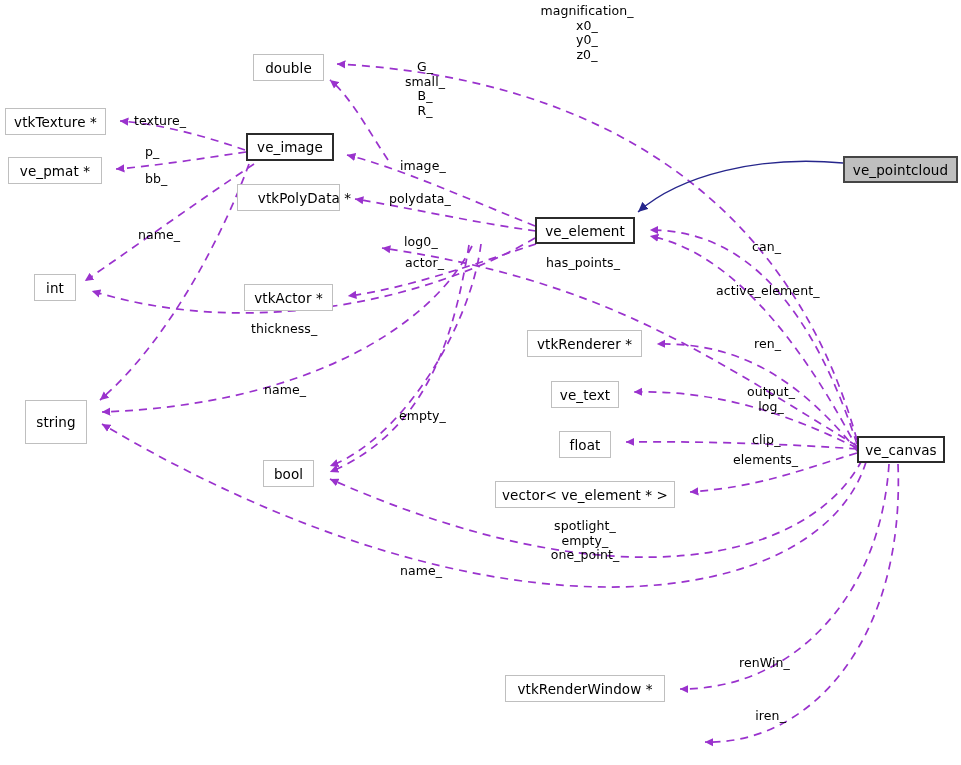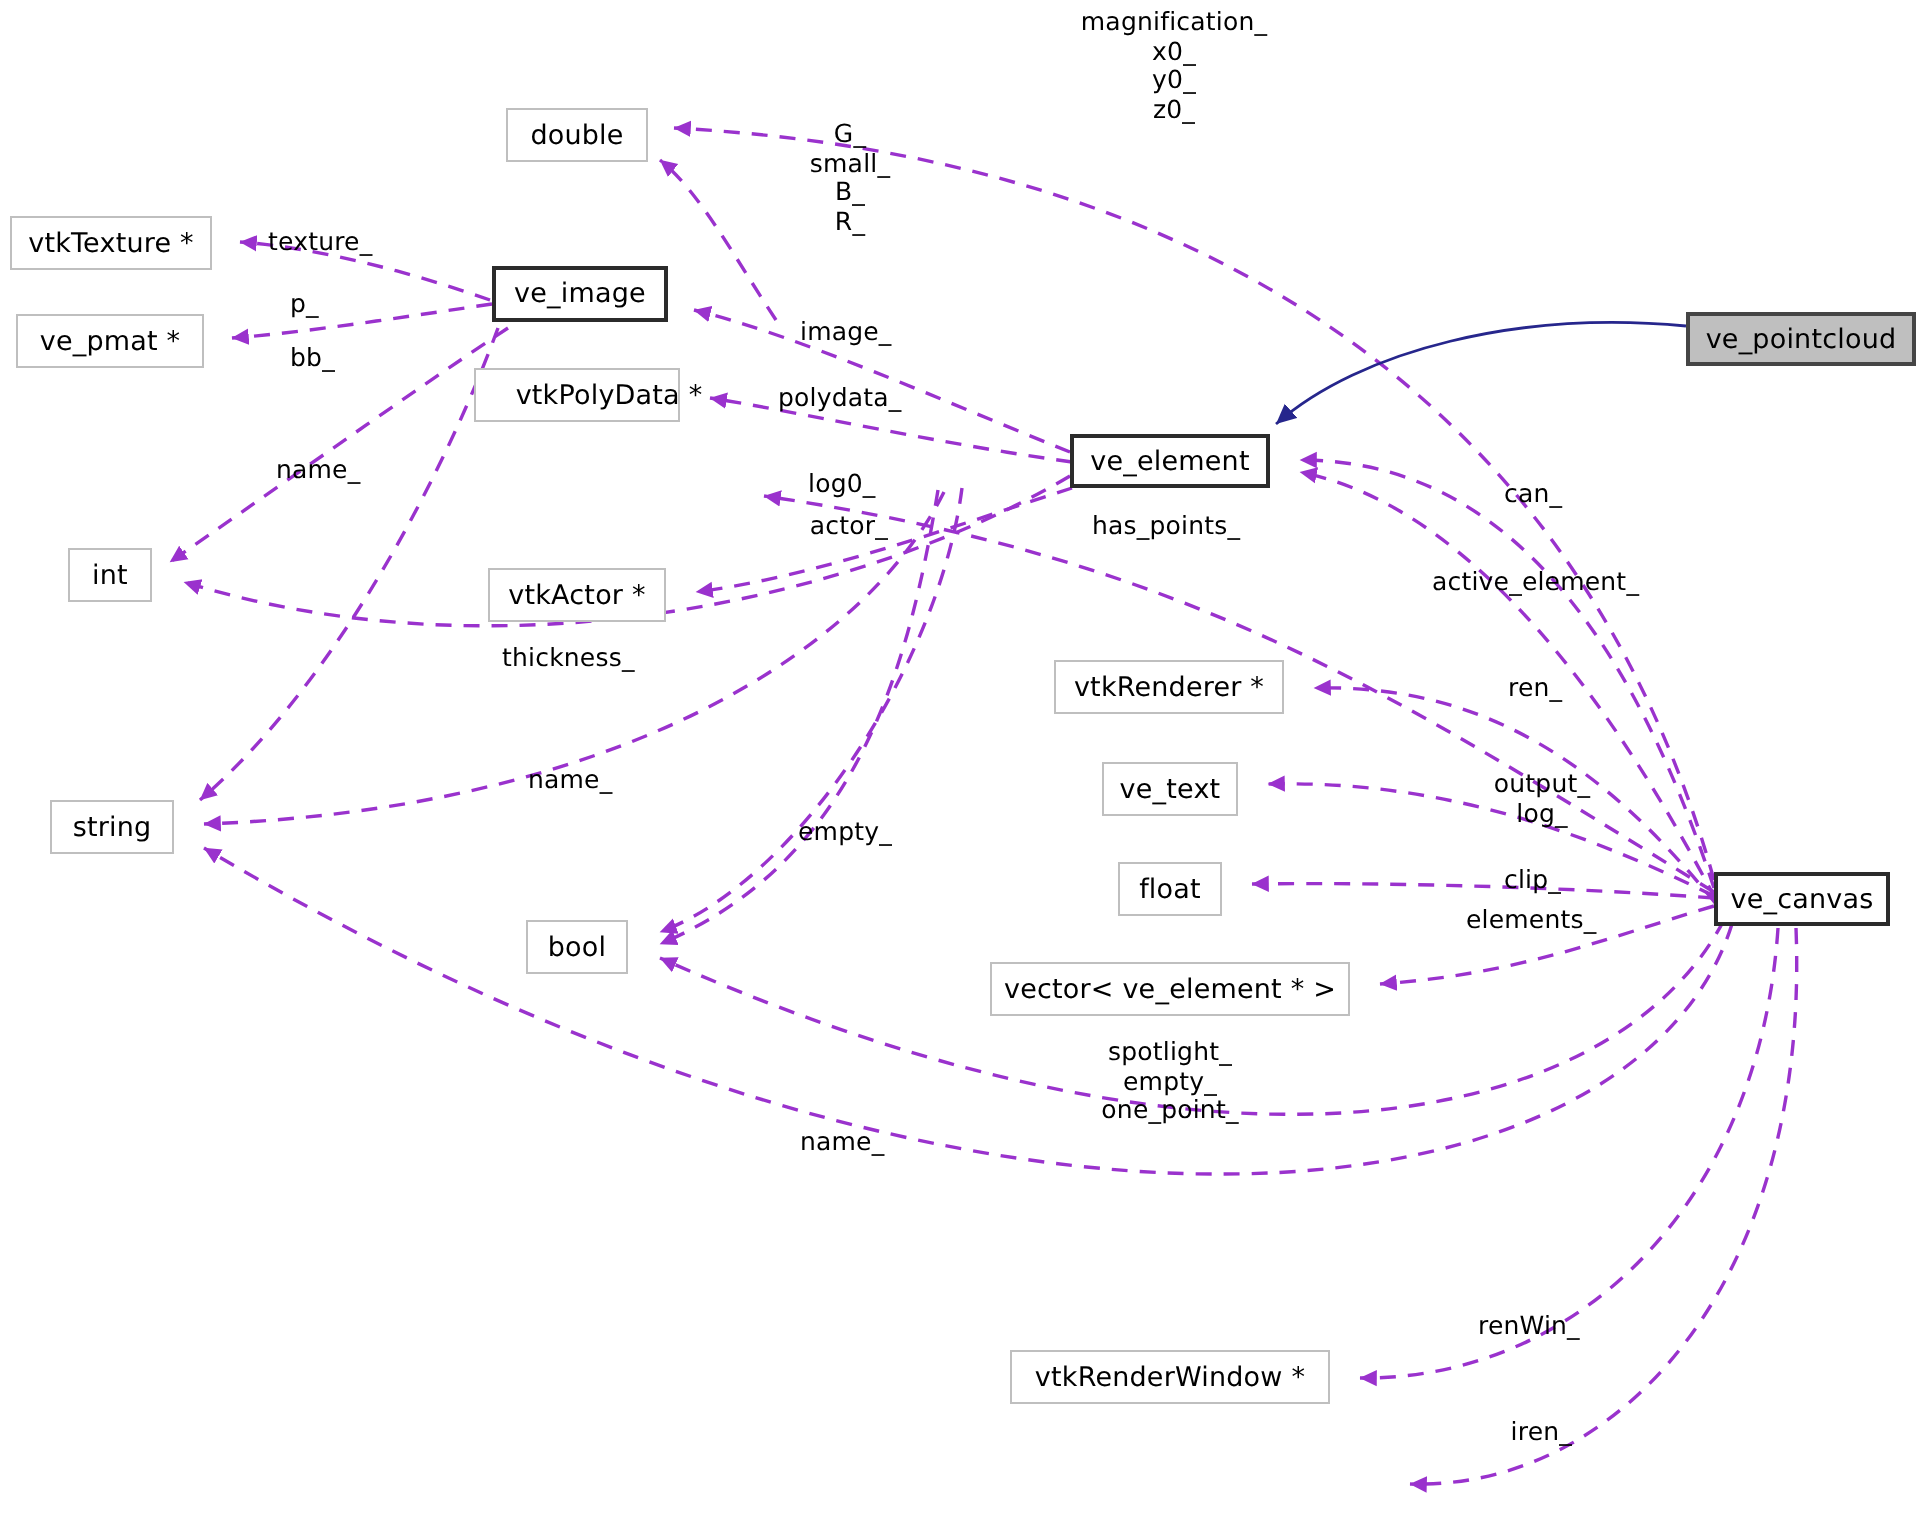--- a/index.html
+++ b/index.html
@@ -127,21 +127,21 @@
   <div class="node-box" style="left:5px;   top:108px; width:101px; height:27px;">vtkTexture *</div>
   <div class="node-box strong" style="left:246px; top:133px; width:88px;  height:28px;">ve_image</div>
   <div class="node-box highlight" style="left:843px; top:156px; width:115px; height:27px;">ve_pointcloud</div>
   <div class="node-box" style="left:8px;   top:157px; width:94px;  height:27px;">ve_pmat *</div>
   <div class="node-box" style="left:237px; top:184px; width:103px; height:27px;padding-left:32px;">vtkPolyData *</div>
   <div class="node-box strong" style="left:535px; top:217px; width:100px; height:27px;">ve_element</div>
   <div class="node-box" style="left:34px;  top:274px; width:42px;  height:27px;">int</div>
   <div class="node-box" style="left:244px; top:284px; width:89px;  height:27px;">vtkActor *</div>
   <div class="node-box" style="left:527px; top:330px; width:115px; height:27px;">vtkRenderer *</div>
   <div class="node-box" style="left:551px; top:381px; width:68px;  height:27px;">ve_text</div>
-  <div class="node-box" style="left:25px;  top:400px; width:62px;  height:27px;">string</div>
+  <div class="node-box" style="left:25px;  top:400px; width:62px;  height:44px;">string</div>
   <div class="node-box" style="left:559px; top:431px; width:52px;  height:27px;">float</div>
   <div class="node-box strong" style="left:857px; top:436px; width:88px;  height:27px;">ve_canvas</div>
   <div class="node-box" style="left:263px; top:460px; width:51px;  height:27px;">bool</div>
   <div class="node-box" style="left:495px; top:481px; width:180px; height:27px;">vector&lt; ve_element * &gt;</div>
   <div class="node-box" style="left:505px; top:675px; width:160px; height:27px;">vtkRenderWindow *</div>
 
   <div class="edge-label" style="left:540px; top:4px;   width:94px;  text-align:center;">magnification_
 x0_
 y0_
 z0_</div>

